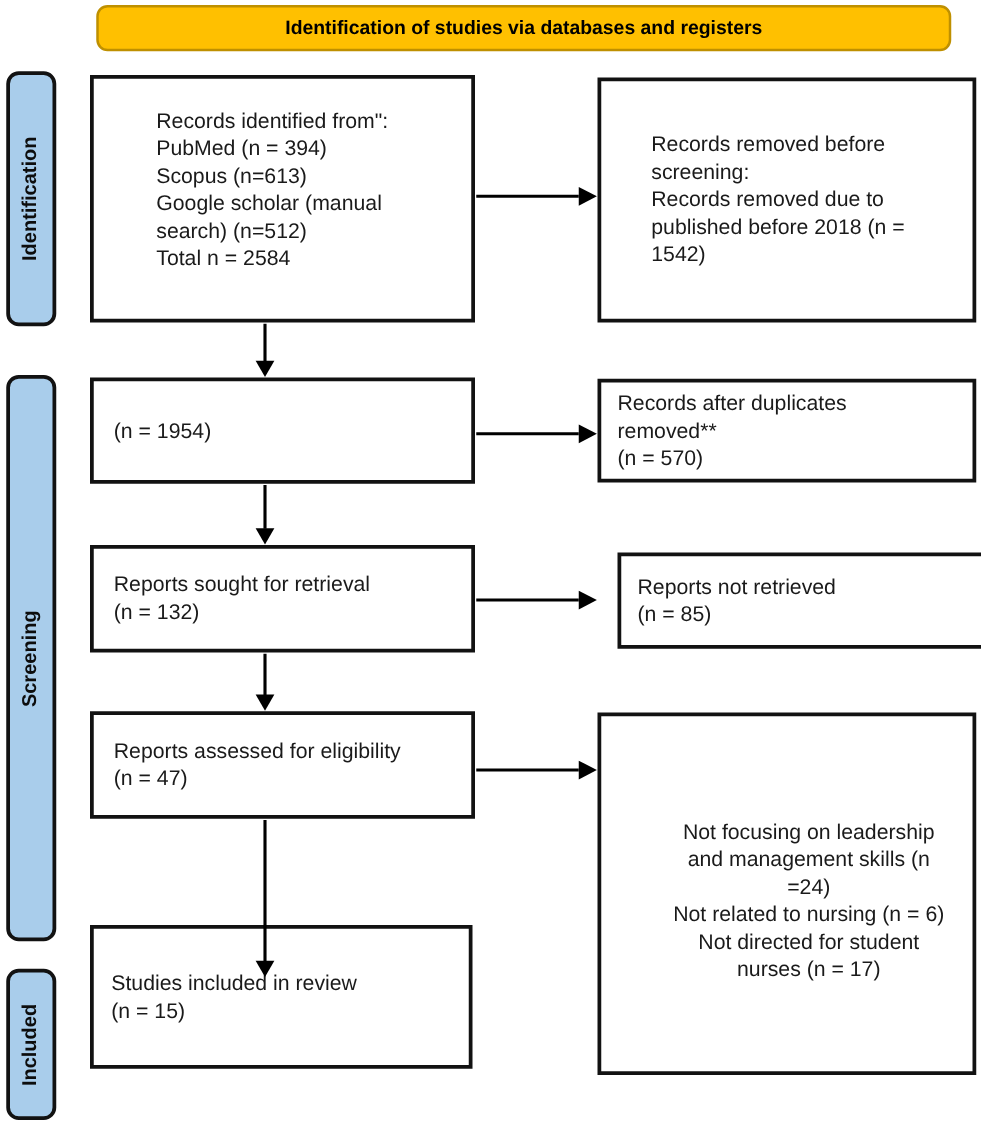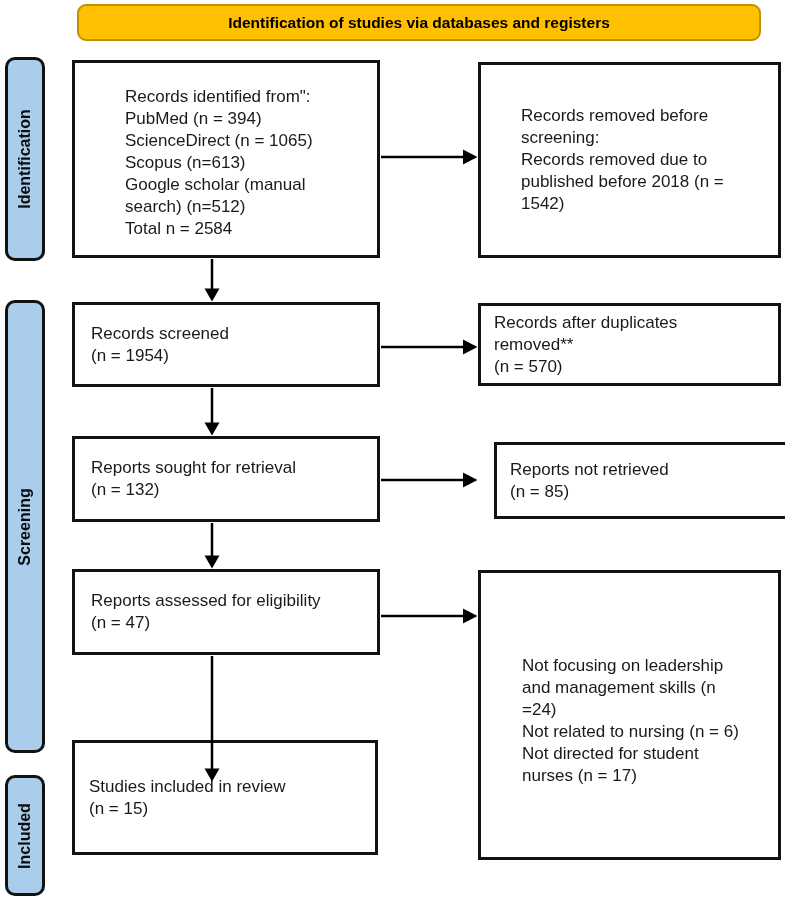--- a/index.html
+++ b/index.html
@@ -41,21 +41,21 @@
   .box {
     position: absolute;
     box-sizing: border-box;
     background: #ffffff;
     border: 3px solid #121212;
     font-size: 17px;
     line-height: 22px;
   }
   .vcenter { display: flex; flex-direction: column; justify-content: center; }
   .box .line { white-space: normal; }
-  .box .line.indent { padding-left: 28px; }
+  .box .line.indent { padding-left: 28px; text-align: center; }
   #boxA { left: 72px;  top: 60px;  width: 308px; height: 198px; padding: 23px 8px 0 50px; }
   #boxF { left: 478px; top: 62px;  width: 303px; height: 196px; padding: 0 8px 0 40px; }
   #boxB { left: 72px;  top: 302px; width: 308px; height: 85px;  padding: 0 6px 0 16px; }
   #boxG { left: 478px; top: 303px; width: 303px; height: 83px;  padding: 0 6px 0 13px; }
   #boxC { left: 72px;  top: 436px; width: 308px; height: 86px;  padding: 0 6px 0 16px; }
   #boxH { left: 478px; top: 442px; width: 303px; height: 77px;  padding: 0 6px 0 13px; margin-left: 16px; }
   #boxD { left: 72px;  top: 569px; width: 308px; height: 86px;  padding: 0 6px 0 16px; }
   #boxI { left: 478px; top: 570px; width: 303px; height: 290px; padding: 12px 6px 0 13px; }
   #boxE { left: 72px;  top: 740px; width: 306px; height: 115px; padding: 0 6px 0 14px; }
   #stage-identification { top: 57px;  height: 204px; }
@@ -84,37 +84,35 @@
   <div class="stage" id="stage-screening">
     <span>Screening</span>
   </div>
   <div class="stage" id="stage-included">
     <span>Included</span>
   </div>
 
   <div class="box" id="boxA">
       <div class="line">Records identified from":</div>
       <div class="line">PubMed (n = 394)</div>
-      <div class="line">ScienceDirect (n = 1065)</div>
       <div class="line">Scopus (n=613)</div>
       <div class="line">Google scholar (manual</div>
       <div class="line">search) (n=512)</div>
       <div class="line">Total n = 2584</div>
     </div>
 
   <div class="box vcenter" id="boxF">
       <div class="line">Records removed before</div>
       <div class="line">screening:</div>
       <div class="line">Records removed due to</div>
       <div class="line">published before 2018 (n =</div>
       <div class="line">1542)</div>
     </div>
 
   <div class="box vcenter" id="boxB">
-      <div class="line">Records screened</div>
       <div class="line">(n = 1954)</div>
     </div>
 
   <div class="box vcenter" id="boxG">
       <div class="line">Records after duplicates</div>
       <div class="line">removed**</div>
       <div class="line">(n = 570)</div>
     </div>
 
   <div class="box vcenter" id="boxC">

